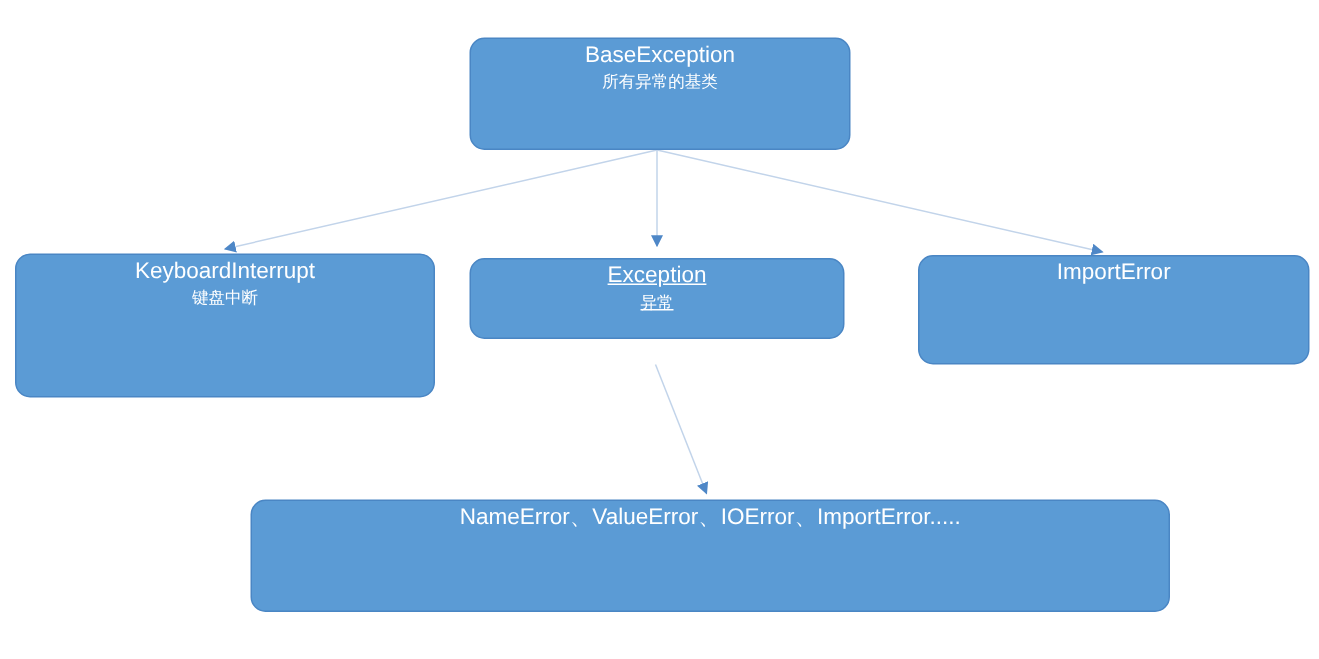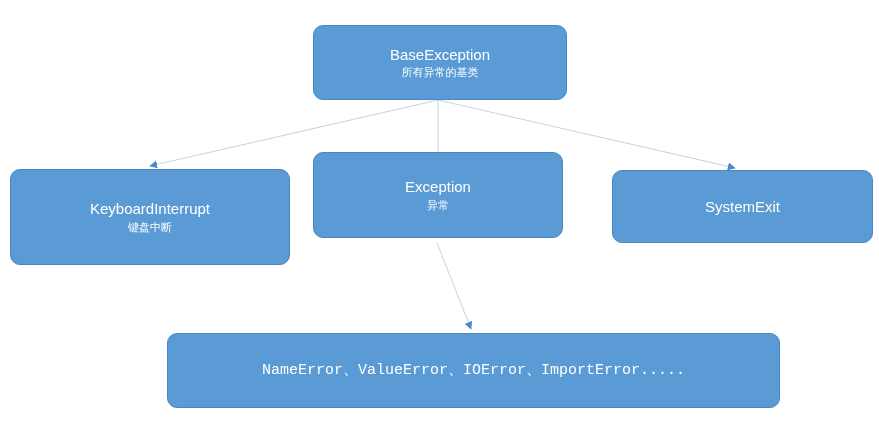--- a/index.html
+++ b/index.html
@@ -26,37 +26,37 @@
   .node {
     position: absolute;
     box-sizing: border-box;
     background: var(--node-fill, #5B9BD5);
     border: 1.5px solid var(--node-border, #4A86C4);
     border-radius: 10px;
     color: var(--text, #FFFFFF);
     display: flex;
     flex-direction: column;
     align-items: center;
-    justify-content: center;
+    justify-content: flex-start;
     text-align: center;
     z-index: 1;
     line-height: 1.45;
   }
   .node .title {
     font-size: 15px;
   }
   .node .subtitle {
     font-size: 11px;
   }
   
   .node-base      { left: 313px; top: 25px;  width: 254px; height: 75px; }
   .node-keyboard  { left: 10px;  top: 169px; width: 280px; height: 96px; }
-  .node-exception { left: 313px; top: 152px; width: 250px; height: 86px; }
+  .node-exception { left: 313px; top: 172px; width: 250px; height: 54px; text-decoration: underline; }
   .node-systemexit{ left: 612px; top: 170px; width: 261px; height: 73px; }
-  .node-errors    { left: 167px; top: 333px; width: 613px; height: 75px; font-family: Liberation Mono, monospace; }
+  .node-errors    { left: 167px; top: 333px; width: 613px; height: 75px; }
 </style>
 </head>
 <body>
 
 <div class="canvas">
 
   <svg class="connectors" viewBox="0 0 879 439" xmlns="http://www.w3.org/2000/svg">
     <defs>
       <marker id="arrow" viewBox="0 0 10 10" refX="9" refY="5" markerWidth="8" markerHeight="8" orient="auto-start-reverse">
         <path d="M 0 0 L 10 5 L 0 10 z" fill="var(--arrowhead, #4E87C7)"></path>
@@ -77,20 +77,20 @@
     <span class="title">KeyboardInterrupt</span>
     <span class="subtitle">键盘中断</span>
   </div>
 
   <div class="node node-exception">
     <span class="title">Exception</span>
     <span class="subtitle">异常</span>
   </div>
 
   <div class="node node-systemexit">
-    <span class="title">SystemExit</span>
+    <span class="title">ImportError</span>
   </div>
 
   <div class="node node-errors">
     <span class="title">NameError、ValueError、IOError、ImportError.....</span>
   </div>
 
 </div>
 
 </body></html>

